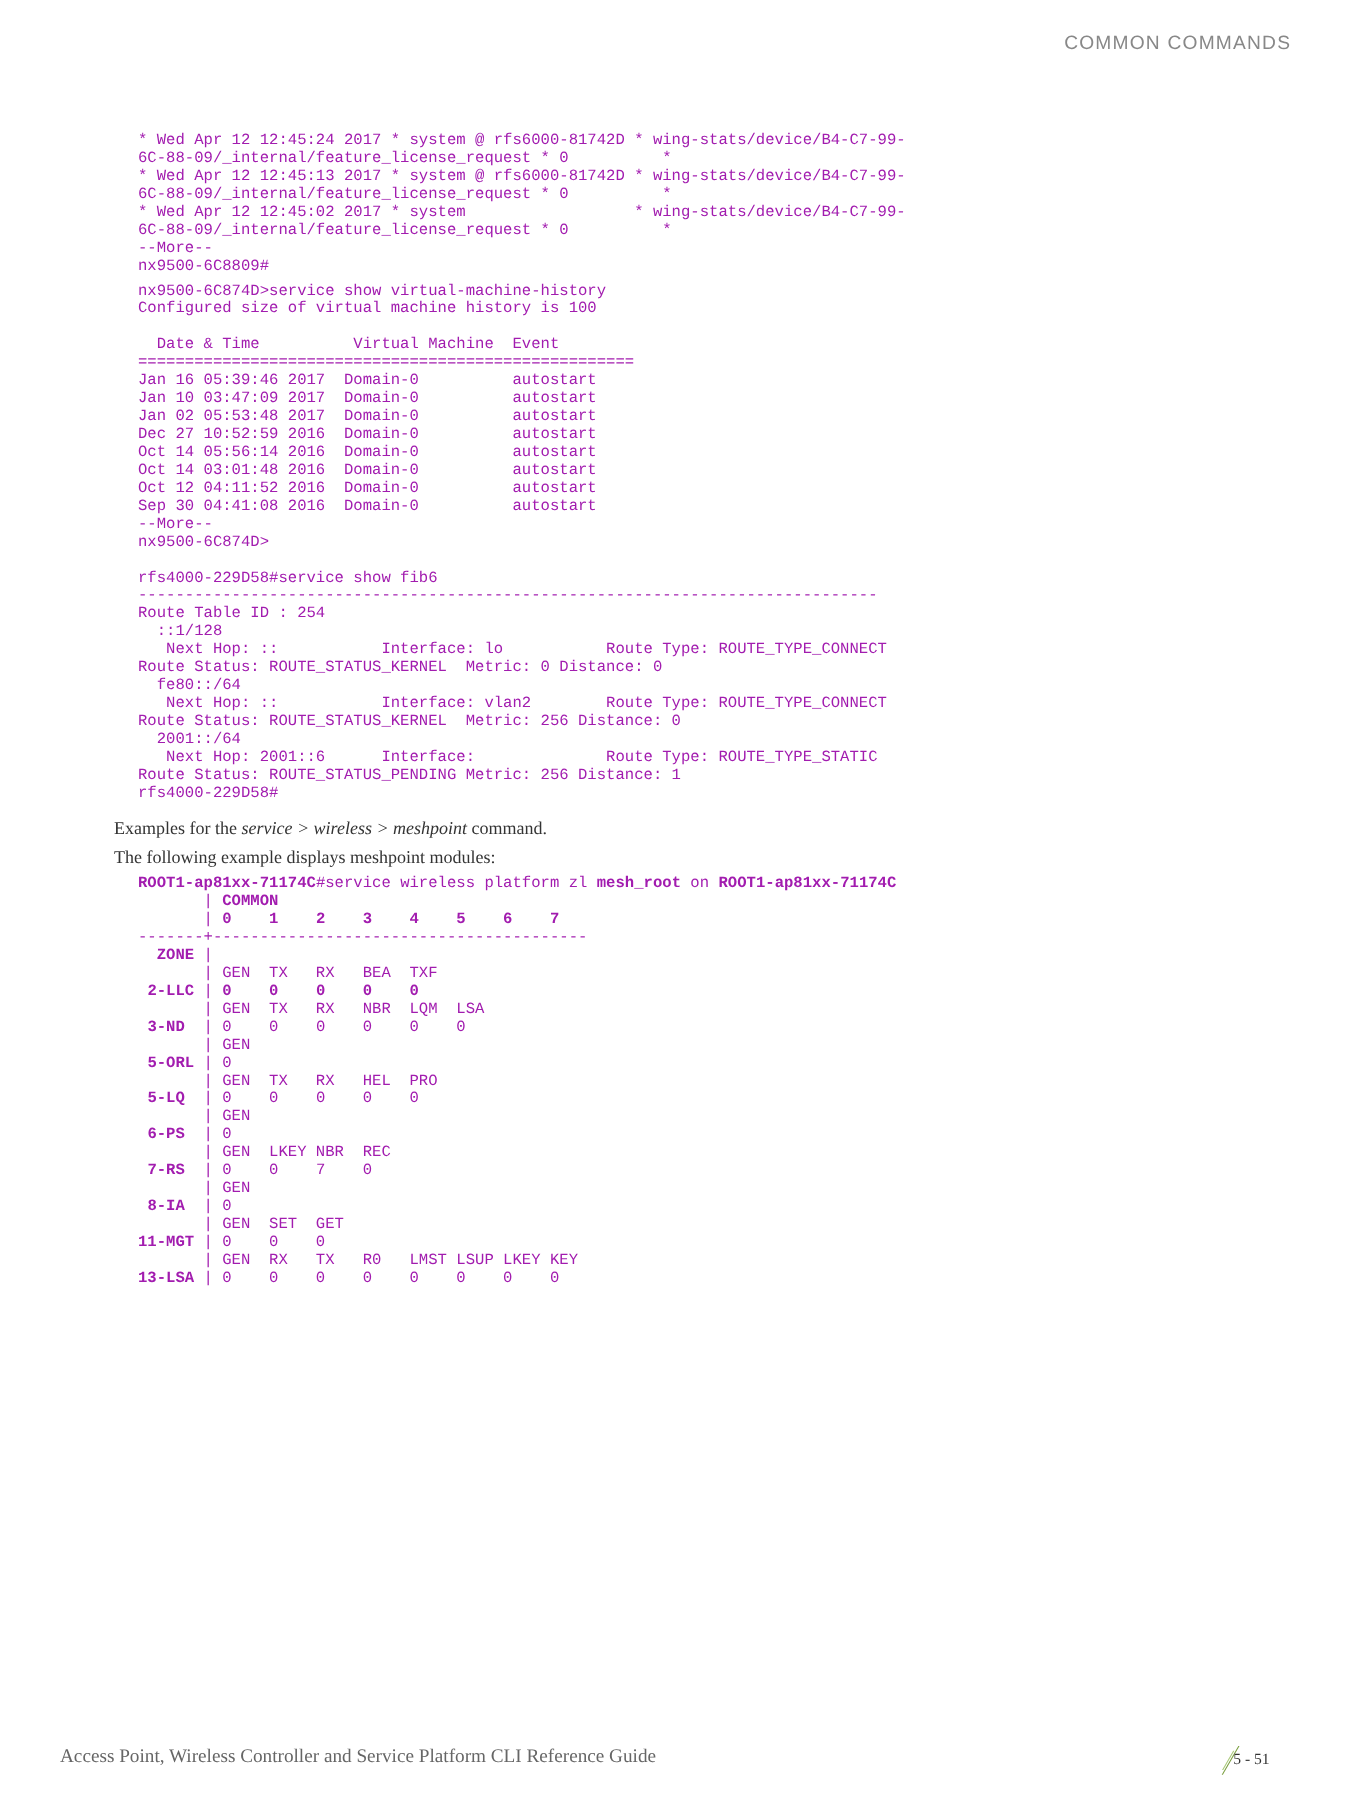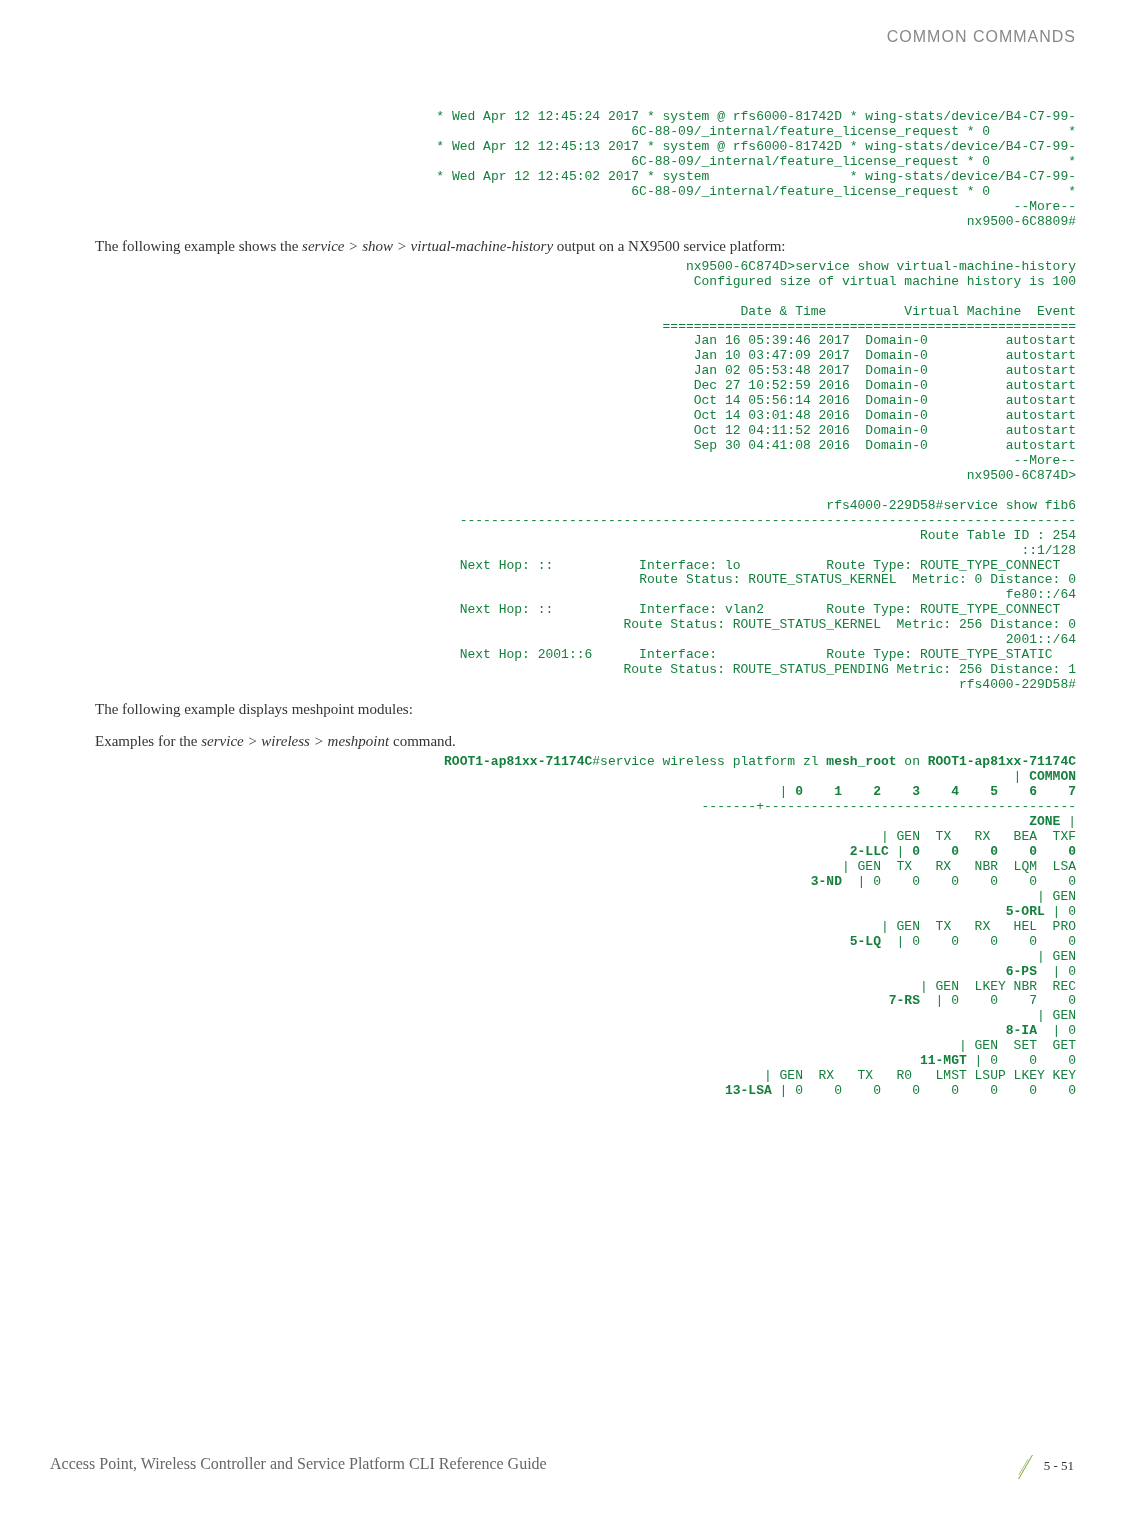--- a/index.html
+++ b/index.html
@@ -24,23 +24,22 @@
       position: absolute;
       top: 110px;
       left: 115px;
       right: 50px;
     }
     pre.code {
       font-family: "Courier New", Courier, monospace;
       font-size: 13px;
       line-height: 1.15;
       white-space: pre;
-      color: #15803d;
+      color: #a21caf;
       margin-bottom: 6px;
-      text-align: right;
     }
     p.body-text {
       font-family: Georgia, "Times New Roman", serif;
       font-size: 15px;
       line-height: 1.35;
       color: #333;
       margin: 4px 0 4px -20px;
     }
     em { font-style: italic; }
     .footer {
@@ -57,21 +56,21 @@
       float: left;
     }
     .page-badge {
       float: right;
       position: relative;
       width: 90px;
       height: 26px;
     }
     .page-num {
       position: absolute;
-      right: 2px;
+      right: 18px;
       top: 3px;
       font-family: Georgia, serif;
       font-size: 13px;
       color: #333;
     }
     .page-line {
       position: absolute;
       left: 0;
       top: 0;
       width: 40px;
@@ -98,21 +97,20 @@
 
 <pre class="code">* Wed Apr 12 12:45:24 2017 * system @ rfs6000-81742D * wing-stats/device/B4-C7-99-
 6C-88-09/_internal/feature_license_request * 0          *
 * Wed Apr 12 12:45:13 2017 * system @ rfs6000-81742D * wing-stats/device/B4-C7-99-
 6C-88-09/_internal/feature_license_request * 0          *
 * Wed Apr 12 12:45:02 2017 * system                  * wing-stats/device/B4-C7-99-
 6C-88-09/_internal/feature_license_request * 0          *
 --More--
 nx9500-6C8809#</pre>
 
-<p class="body-text"><span>The following example shows the </span><em>service &gt; show &gt; virtual-machine-history</em><span> output on a NX9500 service platform:</span></p>
 
 <pre class="code">nx9500-6C874D&gt;service show virtual-machine-history
 Configured size of virtual machine history is 100
 
   Date &amp; Time          Virtual Machine  Event
 =====================================================
 Jan 16 05:39:46 2017  Domain-0          autostart
 Jan 10 03:47:09 2017  Domain-0          autostart
 Jan 02 05:53:48 2017  Domain-0          autostart
 Dec 27 10:52:59 2016  Domain-0          autostart
@@ -130,23 +128,23 @@
    Next Hop: ::           Interface: lo           Route Type: ROUTE_TYPE_CONNECT  
 Route Status: ROUTE_STATUS_KERNEL  Metric: 0 Distance: 0
   fe80::/64
    Next Hop: ::           Interface: vlan2        Route Type: ROUTE_TYPE_CONNECT  
 Route Status: ROUTE_STATUS_KERNEL  Metric: 256 Distance: 0
   2001::/64
    Next Hop: 2001::6      Interface:              Route Type: ROUTE_TYPE_STATIC   
 Route Status: ROUTE_STATUS_PENDING Metric: 256 Distance: 1
 rfs4000-229D58#</pre>
 
+<p class="body-text" style="margin-top:12px;"><span>Examples for the </span><em>service &gt; wireless &gt; meshpoint</em><span> command.</span></p>
+
 <p class="body-text">The following example displays meshpoint modules:</p>
-
-<p class="body-text" style="margin-top:12px;"><span>Examples for the </span><em>service &gt; wireless &gt; meshpoint</em><span> command.</span></p>
 
 <pre class="code"><b>ROOT1-ap81xx-71174C</b><span>#service wireless platform zl </span><b>mesh_root</b><span> on </span><b>ROOT1-ap81xx-71174C</b>
 <span>       | </span><b>COMMON</b>
 <span>       | </span><b>0    1    2    3    4    5    6    7</b>
 <span>-------+----------------------------------------</span>
 <span>  </span><b>ZONE</b><span> |</span>
 <span>       | GEN  TX   RX   BEA  TXF</span>
 <span> </span><b>2-LLC</b><span> | </span><b>0    0    0    0    0</b>
 <span>       | GEN  TX   RX   NBR  LQM  LSA</span>
 <span> </span><b>3-ND</b><span>  | 0    0    0    0    0    0</span>

